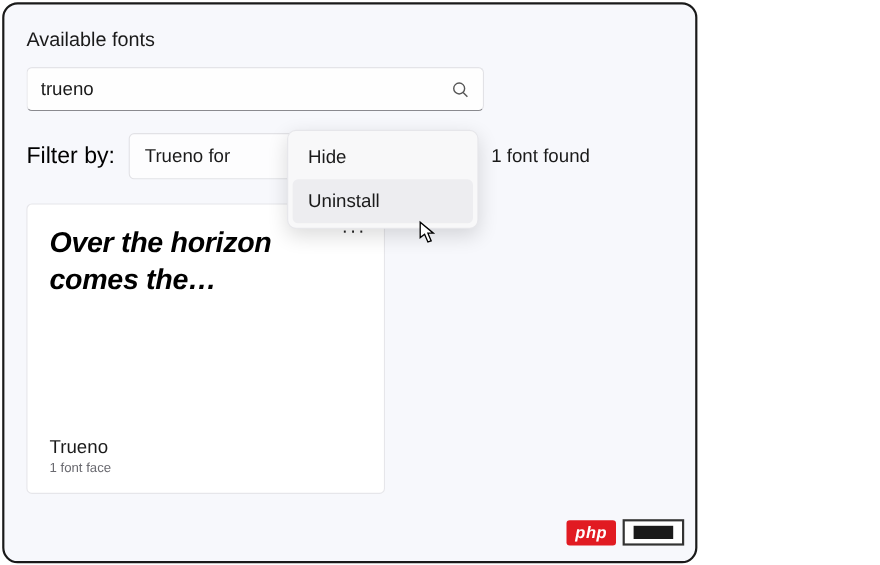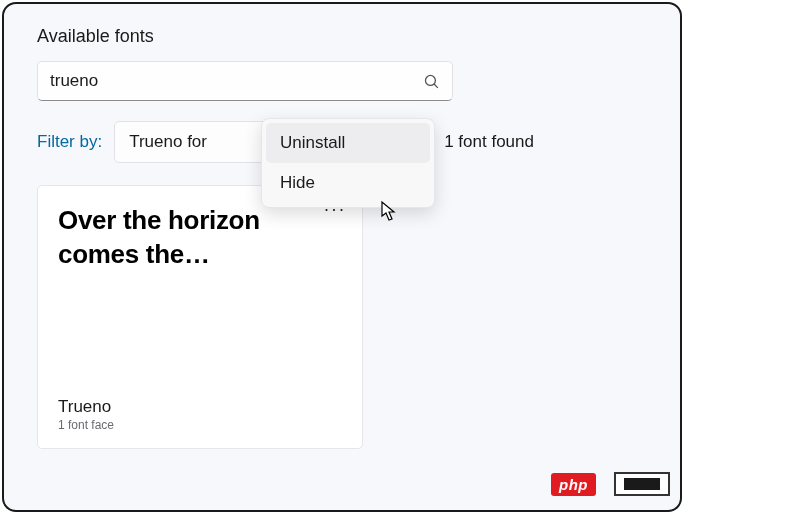--- a/index.html
+++ b/index.html
@@ -6,25 +6,25 @@
     body {
       font-family: "Segoe UI", -apple-system, BlinkMacSystemFont, sans-serif;
       background: #fff;
       width: 800px;
       height: 514px;
       position: relative;
     }
     .outer-frame {
       border: 2px solid #1a1a1a;
       border-radius: 14px;
-      width: 680px;
+      width: 632px;
       height: 510px;
       margin: 2px;
       background: #f7f8fc;
-      padding: 22px 33px;
+      padding: 22px 20px;
       position: relative;
       overflow: hidden;
     }
     .section-title {
       font-size: 18px;
       color: #1a1a1a;
       font-weight: 400;
       margin-bottom: 14px;
     }
     .search-box {
@@ -53,22 +53,22 @@
       display: flex;
       align-items: center;
     }
     .filter-row {
       display: flex;
       align-items: center;
       gap: 12px;
       margin-bottom: 22px;
     }
     .filter-label {
-      font-size: 17px;
-      color: #0369a1;
+      font-size: 21px;
+      color: #000000;
     }
     .filter-select {
       display: flex;
       align-items: center;
       justify-content: space-between;
       width: 290px;
       height: 42px;
       background: #fdfdfe;
       border: 1px solid #e2e2e6;
       border-radius: 5px;
@@ -127,20 +127,21 @@
       top: 14px;
       right: 16px;
       font-size: 18px;
       color: #222;
       letter-spacing: 1.5px;
       cursor: pointer;
       line-height: 1;
     }
     .preview-text {
       font-weight: 900;
+      font-style: italic;
       font-size: 26px;
       line-height: 1.3;
       color: #000;
       letter-spacing: -0.3px;
       max-width: 240px;
       font-family: "Arial Black", "Segoe UI", sans-serif;
     }
     .card-footer { margin-top: auto; }
     .font-name {
       font-size: 17px;
@@ -150,21 +151,21 @@
     .face-count {
       font-size: 12px;
       color: #6a6a70;
     }
     .watermark {
       position: absolute;
       bottom: 14px;
       right: 10px;
       display: flex;
       align-items: center;
-      gap: 12px;
+      gap: 0;
       z-index: 5;
     }
     .wm-red {
       background: #e11b22;
       color: #fff;
       font-weight: 700;
       font-size: 15px;
       letter-spacing: 0.5px;
       padding: 3px 8px;
       border-radius: 3px;
@@ -218,22 +219,22 @@
   <div class="font-card">
     <span class="card-dots">···</span>
     <div class="preview-text">Over the horizon comes the…</div>
     <div class="card-footer">
       <div class="font-name">Trueno</div>
       <div class="face-count">1 font face</div>
     </div>
   </div>
 
   <div class="context-menu">
+    <div class="menu-item">Hide</div>
     <div class="menu-item hovered">Uninstall</div>
-    <div class="menu-item">Hide</div>
   </div>
 
   <span class="cursor-arrow">
     <svg width="18" height="22" viewBox="0 0 18 22">
       <path d="M2 2 L2 16 L6 13 L9 20 L12 19 L9 12 L14 12 Z" fill="#fff" stroke="#000" stroke-width="1.2"></path>
     </svg>
   </span>
 
   <div class="watermark">
     <span class="wm-red">php</span>

